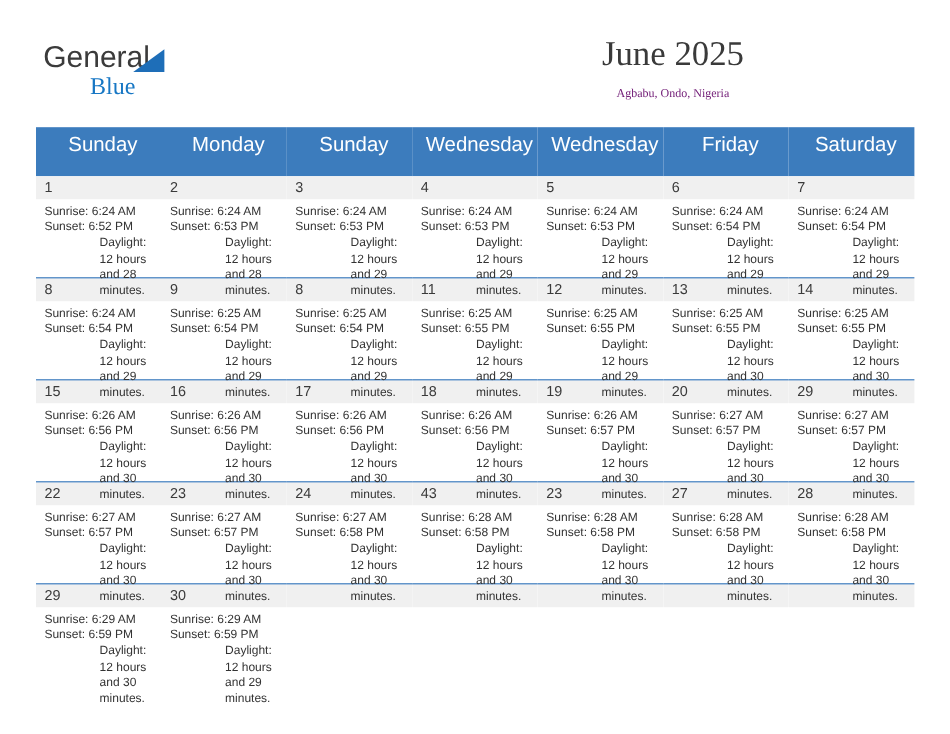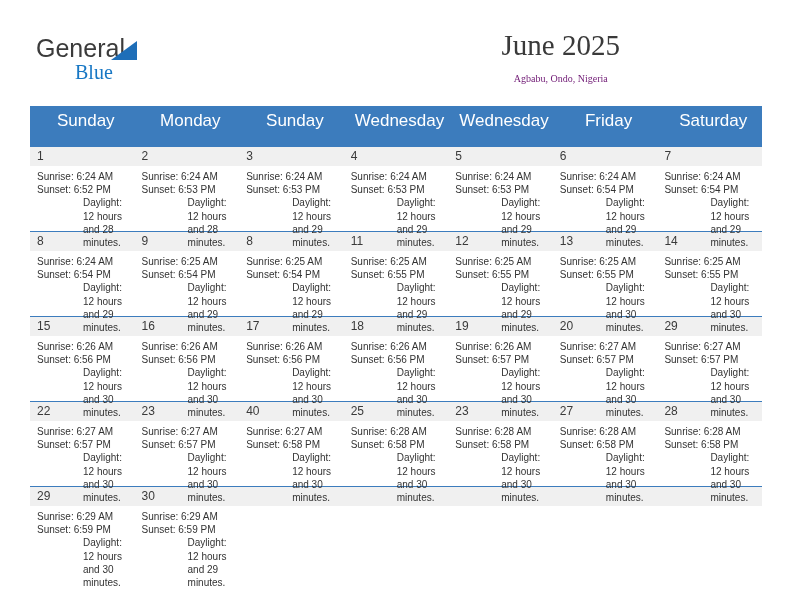--- a/index.html
+++ b/index.html
@@ -426,31 +426,31 @@
               <div class="daynum">23</div>
               <div class="details">
                 <div>Sunrise: 6:27 AM</div>
                 <div>Sunset: 6:57 PM</div>
                 <div class="daylight-line">Daylight: 12 hours and 30 minutes.</div>
               </div>
             </div>
           </td>
           <td>
             <div class="cell">
-              <div class="daynum">40</div>
+              <div class="daynum">24</div>
               <div class="details">
                 <div>Sunrise: 6:27 AM</div>
                 <div>Sunset: 6:58 PM</div>
                 <div class="daylight-line">Daylight: 12 hours and 30 minutes.</div>
               </div>
             </div>
           </td>
           <td>
             <div class="cell">
-              <div class="daynum">25</div>
+              <div class="daynum">43</div>
               <div class="details">
                 <div>Sunrise: 6:28 AM</div>
                 <div>Sunset: 6:58 PM</div>
                 <div class="daylight-line">Daylight: 12 hours and 30 minutes.</div>
               </div>
             </div>
           </td>
           <td>
             <div class="cell">
               <div class="daynum">23</div>

